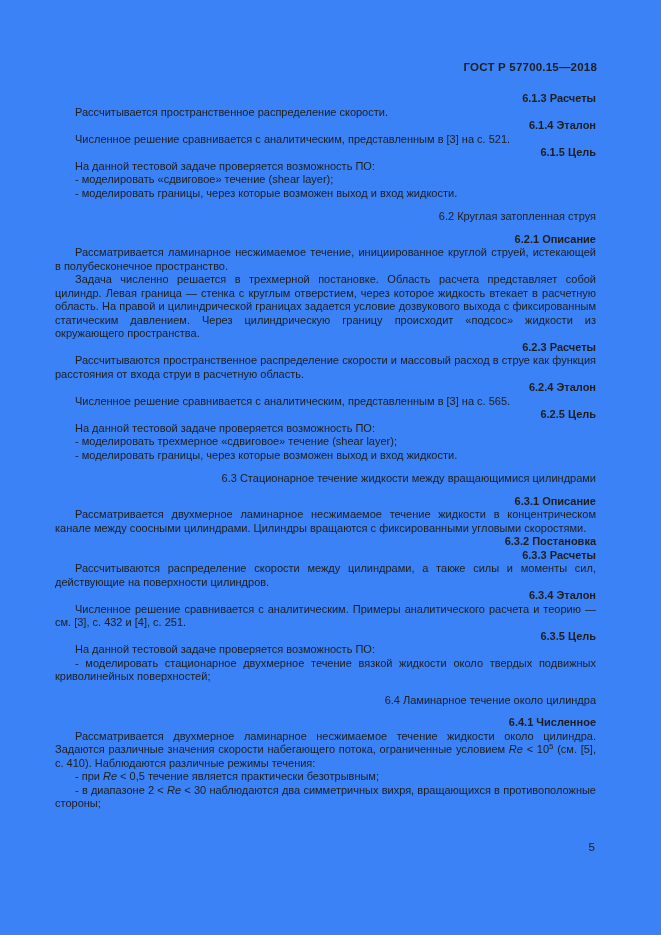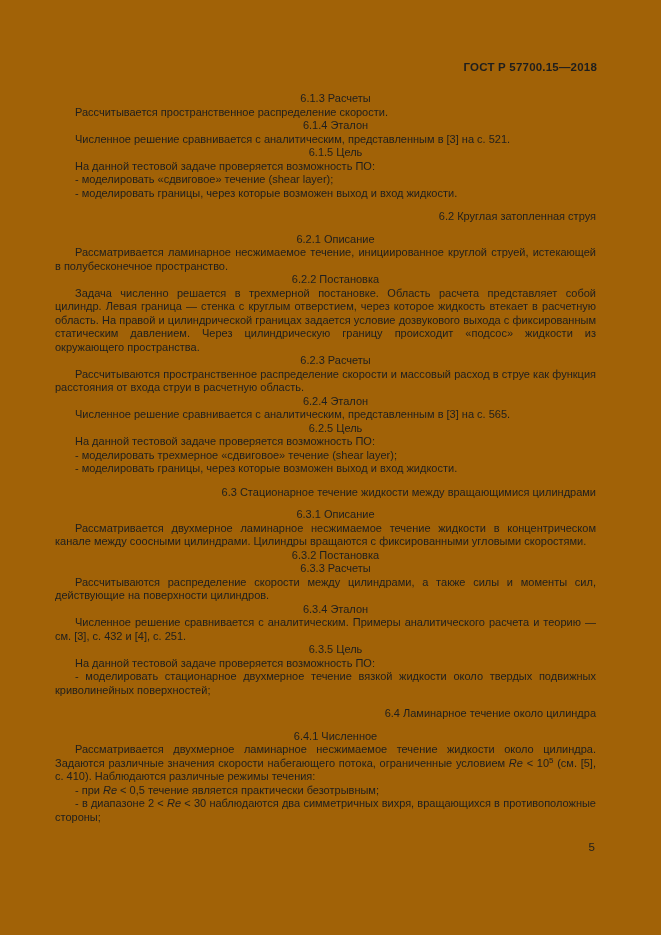--- a/index.html
+++ b/index.html
@@ -4,21 +4,21 @@
 <style>
   html, body {
     margin: 0;
     padding: 0;
     background: #ffffff;
   }
   .page {
     position: relative;
     width: 661px;
     height: 935px;
-    background: #a16207;
+    background: #3b82f6;
     font-family: "Liberation Sans", sans-serif;
     color: #1e1e1e;
     overflow: hidden;
   }
   .running-header {
     position: absolute;
     top: 61px;
     right: 64px;
     font-size: 11.5px;
     font-weight: bold;
@@ -39,22 +39,22 @@
     text-align: justify;
     text-indent: 20px;
     color: #1e1e1e;
   }
   .block.heading {
     font-weight: normal;
     text-align: right;
     margin: 10px 0 9px 0;
   }
   .block.subheading {
-    font-weight: normal;
-    text-align: center;
+    font-weight: bold;
+    text-align: right;
   }
   .it {
     font-style: italic;
   }
   .sup {
     font-size: 8px;
     line-height: 0;
     position: relative;
     top: -4px;
   }
@@ -77,21 +77,20 @@
       <p class="block paragraph"><span>Рассчитывается пространственное распределение скорости.</span></p>
       <p class="block subheading"><span>6.1.4 Эталон</span></p>
       <p class="block paragraph"><span>Численное решение сравнивается с аналитическим, представленным в [3] на с. 521.</span></p>
       <p class="block subheading"><span>6.1.5 Цель</span></p>
       <p class="block paragraph"><span>На данной тестовой задаче проверяется возможность ПО:</span></p>
       <p class="block list"><span>- моделировать «сдвиговое» течение (shear layer);</span></p>
       <p class="block list"><span>- моделировать границы, через которые возможен выход и вход жидкости.</span></p>
       <p class="block heading"><span>6.2 Круглая затопленная струя</span></p>
       <p class="block subheading"><span>6.2.1 Описание</span></p>
       <p class="block paragraph"><span>Рассматривается ламинарное несжимаемое течение, инициированное круглой струей, истекающей в полубесконечное пространство.</span></p>
-      <p class="block subheading"><span>6.2.2 Постановка</span></p>
       <p class="block paragraph"><span>Задача численно решается в трехмерной постановке. Область расчета представляет собой цилиндр. Левая граница — стенка с круглым отверстием, через которое жидкость втекает в расчетную область. На правой и цилиндрической границах задается условие дозвукового выхода с фиксированным статическим давлением. Через цилиндрическую границу происходит «подсос» жидкости из окружающего пространства.</span></p>
       <p class="block subheading"><span>6.2.3 Расчеты</span></p>
       <p class="block paragraph"><span>Рассчитываются пространственное распределение скорости и массовый расход в струе как функция расстояния от входа струи в расчетную область.</span></p>
       <p class="block subheading"><span>6.2.4 Эталон</span></p>
       <p class="block paragraph"><span>Численное решение сравнивается с аналитическим, представленным в [3] на с. 565.</span></p>
       <p class="block subheading"><span>6.2.5 Цель</span></p>
       <p class="block paragraph"><span>На данной тестовой задаче проверяется возможность ПО:</span></p>
       <p class="block list"><span>- моделировать трехмерное «сдвиговое» течение (shear layer);</span></p>
       <p class="block list"><span>- моделировать границы, через которые возможен выход и вход жидкости.</span></p>
       <p class="block heading"><span>6.3 Стационарное течение жидкости между вращающимися цилиндрами</span></p>

